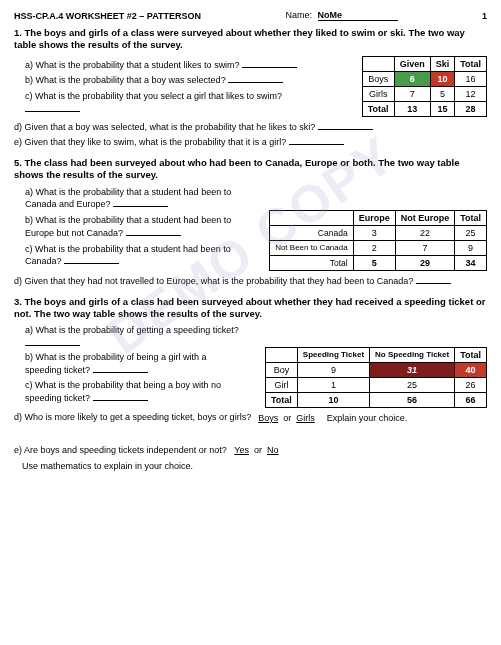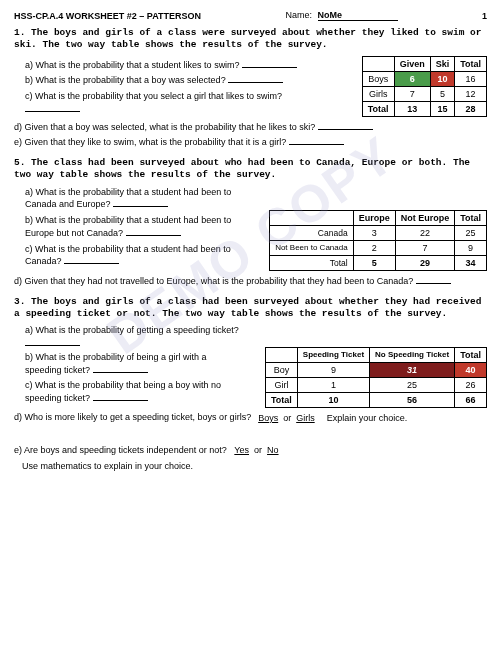--- a/index.html
+++ b/index.html
@@ -25,21 +25,21 @@
       align-items: center;
       margin-bottom: 6px;
       font-size: 9px;
       font-weight: bold;
       gap: 16px;
     }
     .header-left { font-weight: bold; }
     .name-label { font-weight: normal; }
 
     .section { margin-bottom: 8px; }
-    .section-title { font-weight: bold; font-size: 9.5px; margin-bottom: 4px; line-height: 1.3; font-family: Liberation Mono, monospace; }
+    .section-title { font-weight: bold; font-size: 9.5px; margin-bottom: 4px; line-height: 1.3; }
 
     table {
       border-collapse: collapse;
       font-size: 9px;
     }
     table td, table th {
       border: 1px solid #000;
       padding: 2px 5px;
       text-align: center;
       min-width: 22px;

